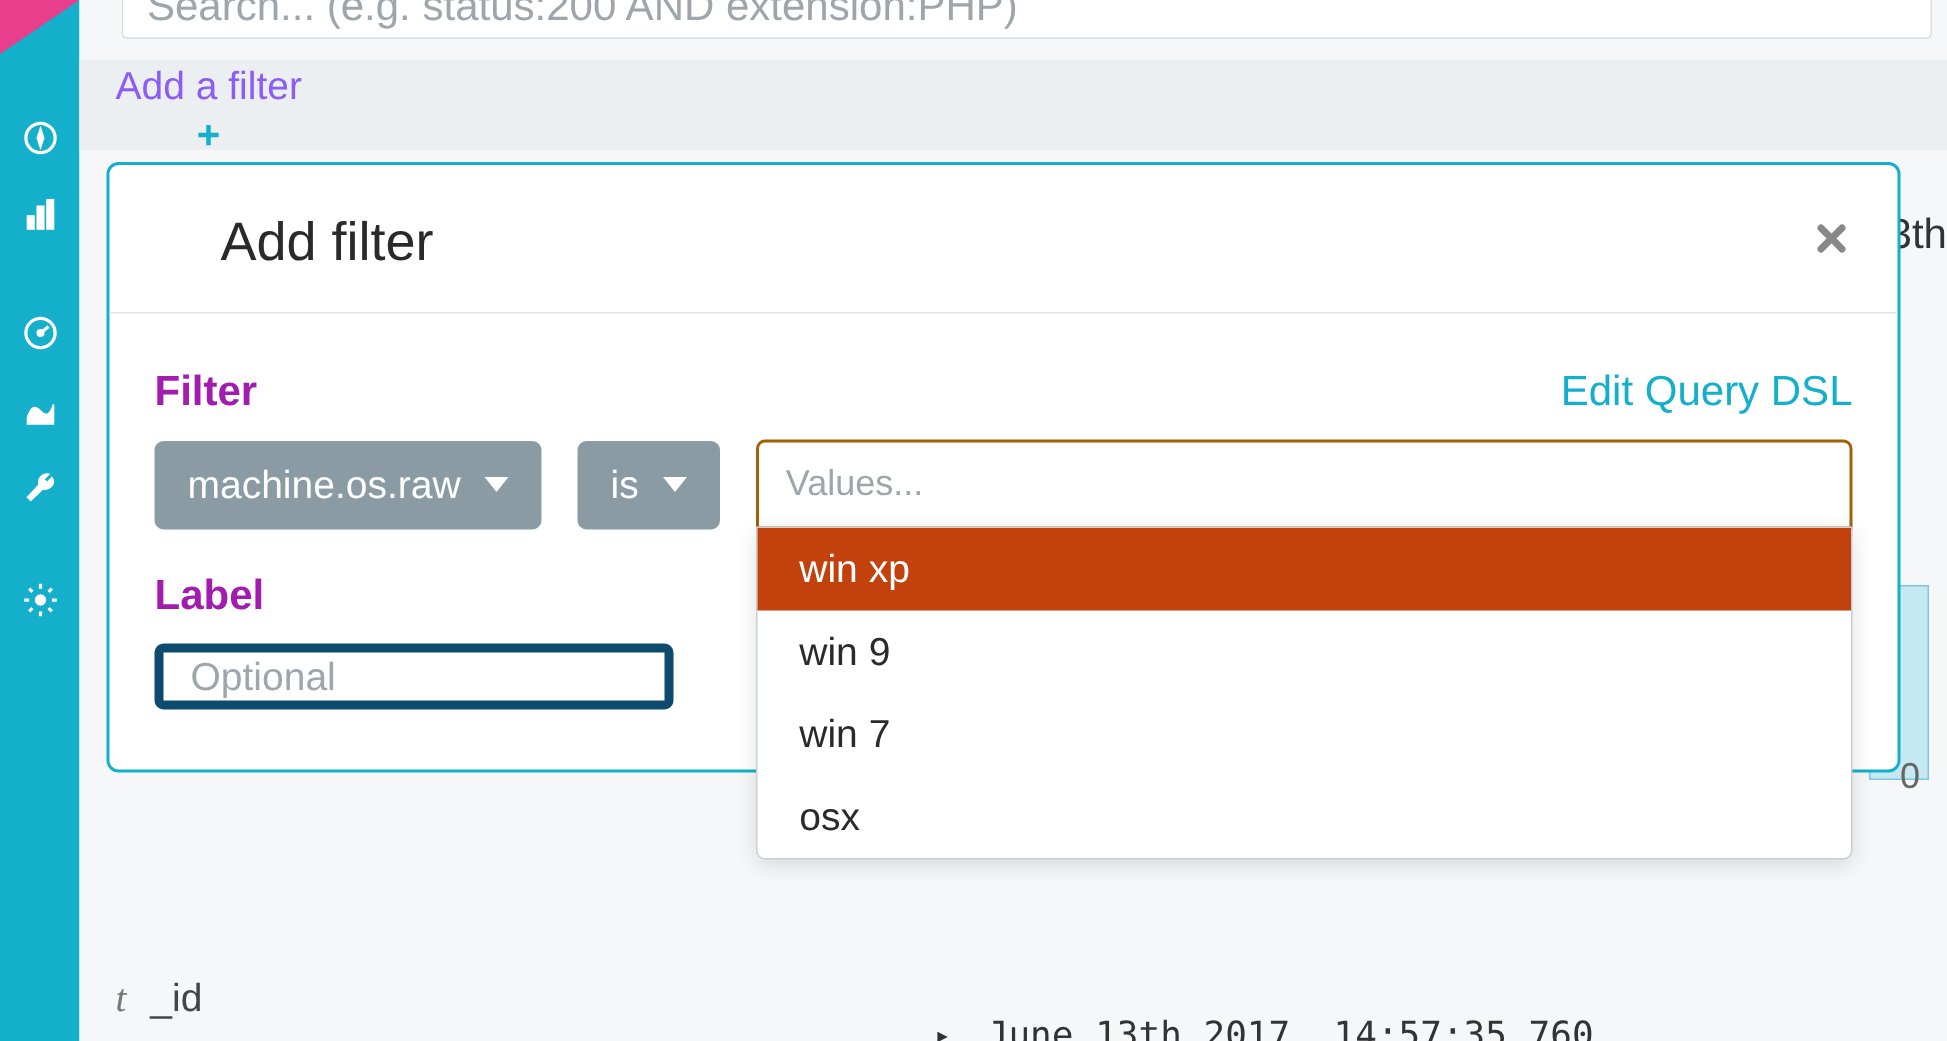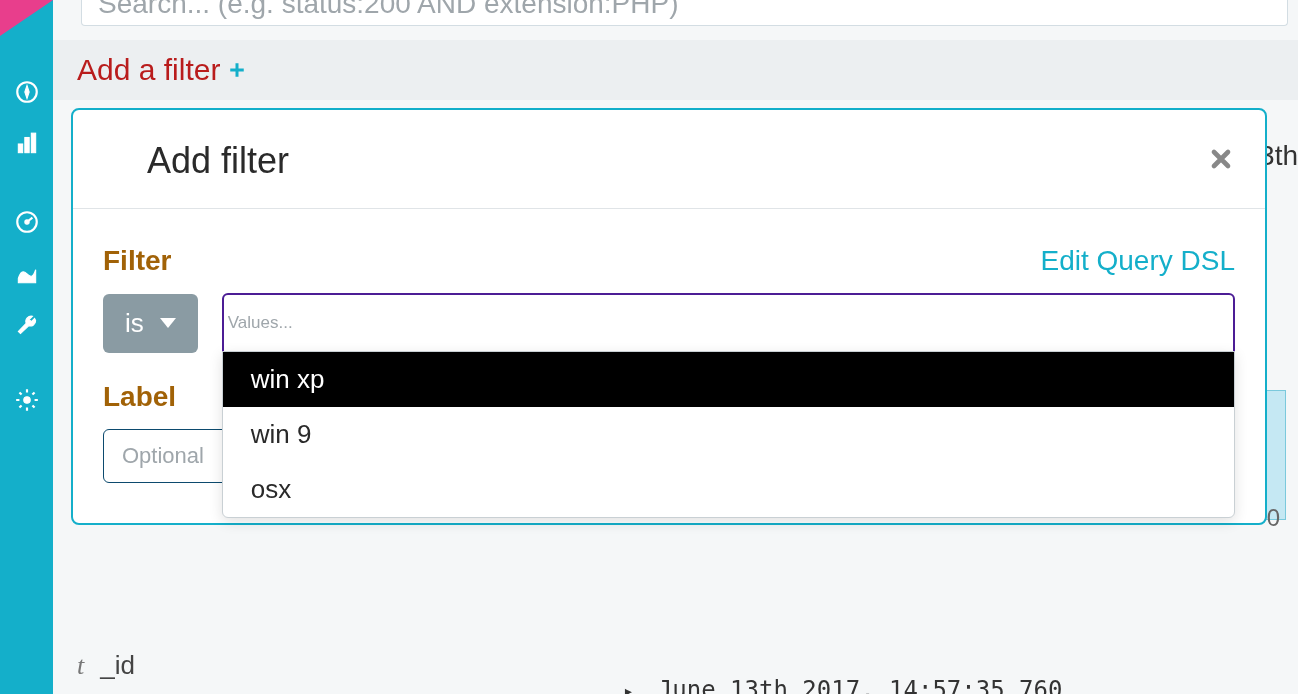--- a/index.html
+++ b/index.html
@@ -63,26 +63,27 @@
 
   .filterbar {
     position: absolute;
     left: 0; right: 0; top: 40px;
     height: 60px;
     background: #eceff1;
     display: flex; align-items: center;
     padding-left: 24px;
   }
   .add-filter-link {
-    color: #b91c1c;
-    font-size: 30px;
+    color: #8b5cf6;
+    font-size: 26px;
     font-weight: 400;
     display: flex; align-items: center;
     gap: 8px;
     cursor: pointer;
+    flex-direction: column;
   }
   .add-filter-link .plus-svg { width: 18px; height: 18px; fill: #14afca; }
 
   
   .bg-text-right {
     position: absolute;
     right: 0; top: 140px;
     font-size: 28px; color: #333;
   }
   .bg-chart {
@@ -129,21 +130,21 @@
     border-bottom: 1px solid #e0e4e7;
   }
   .modal-title { font-size: 36px; font-weight: 400; color: #2a2a2a; margin-left: 44px; }
   .close-x { color: #888; cursor: pointer; }
   .close-x svg { width: 28px; height: 28px; fill: #888; }
 
   .modal-body { padding: 36px 30px 40px 30px; position: relative; }
 
   .row-top { display: flex; justify-content: space-between; align-items: flex-start; }
   .filter-label, .label-label {
-    font-size: 28px; font-weight: 600; color: #a16207;
+    font-size: 28px; font-weight: 600; color: #a21caf;
     margin-bottom: 16px;
   }
   .edit-dsl { color: #14afca; font-size: 28px; cursor: pointer; text-align: right; }
 
   .controls-row { display: flex; gap: 24px; align-items: center; }
 
   .pill-btn {
     background: #8a9ba3;
     color: #fff;
     border: none;
@@ -158,24 +159,24 @@
     width: 0; height: 0;
     border-left: 8px solid transparent;
     border-right: 8px solid transparent;
     border-top: 10px solid #fff;
   }
 
   .values-wrap { flex: 1; position: relative; }
   .values-input {
     width: 100%;
     height: 60px;
-    border: 2px solid #4c1d95;
+    border: 2px solid #a16207;
     border-radius: 6px 6px 0 0;
-    padding: 0 4px;
-    font-size: 17px;
+    padding: 0 18px;
+    font-size: 24px;
     font-family: inherit;
     outline: none;
   }
   .values-input::placeholder { color: #9fa6ab; }
 
   .dropdown {
     position: absolute;
     left: 0; right: 0; top: 58px;
     background: #fff;
     border: 1px solid #c9d0d4;
@@ -183,31 +184,31 @@
     box-shadow: 0 4px 14px rgba(0,0,0,0.12);
     z-index: 10;
   }
   .dropdown-item {
     padding: 12px 28px;
     font-size: 26px;
     color: #2a2a2a;
     cursor: pointer;
   }
   .dropdown-item.highlight {
-    background: #000000;
+    background: #c2410c;
     color: #fff;
   }
 
   .label-section { margin-top: 28px; }
   .label-input {
-    width: 346px; height: 54px;
-    border: 1px solid #0c4a6e;
+    width: 346px; height: 44px;
+    border: 6px solid #0c4a6e;
     border-radius: 6px;
     padding: 0 18px;
-    font-size: 22px;
+    font-size: 26px;
     font-family: inherit;
   }
   .label-input::placeholder { color: #9fa6ab; }
 </style>
 </head>
 <body>
 
 <div class="leftnav">
   <div class="logo"></div>
   <div style="height:30px"></div>
@@ -290,31 +291,36 @@
       </div>
     </div>
 
     <div class="modal-body">
       <div class="row-top">
         <div class="filter-label">Filter</div>
         <div class="edit-dsl">Edit Query DSL</div>
       </div>
 
       <div class="controls-row">
+        <button class="pill-btn">
+          <span>machine.os.raw</span>
+          <span class="caret-down"></span>
+        </button>
 
         <button class="pill-btn">
           <span>is</span>
           <span class="caret-down"></span>
         </button>
 
         <div class="values-wrap">
           <input class="values-input" type="text" placeholder="Values..." style="">
           <div class="dropdown">
             <div class="dropdown-item highlight">win xp</div>
             <div class="dropdown-item">win 9</div>
+            <div class="dropdown-item">win 7</div>
             <div class="dropdown-item">osx</div>
           </div>
         </div>
       </div>
 
       <div class="label-section">
         <div class="label-label">Label</div>
         <input class="label-input" type="text" placeholder="Optional" style="">
       </div>
     </div>

